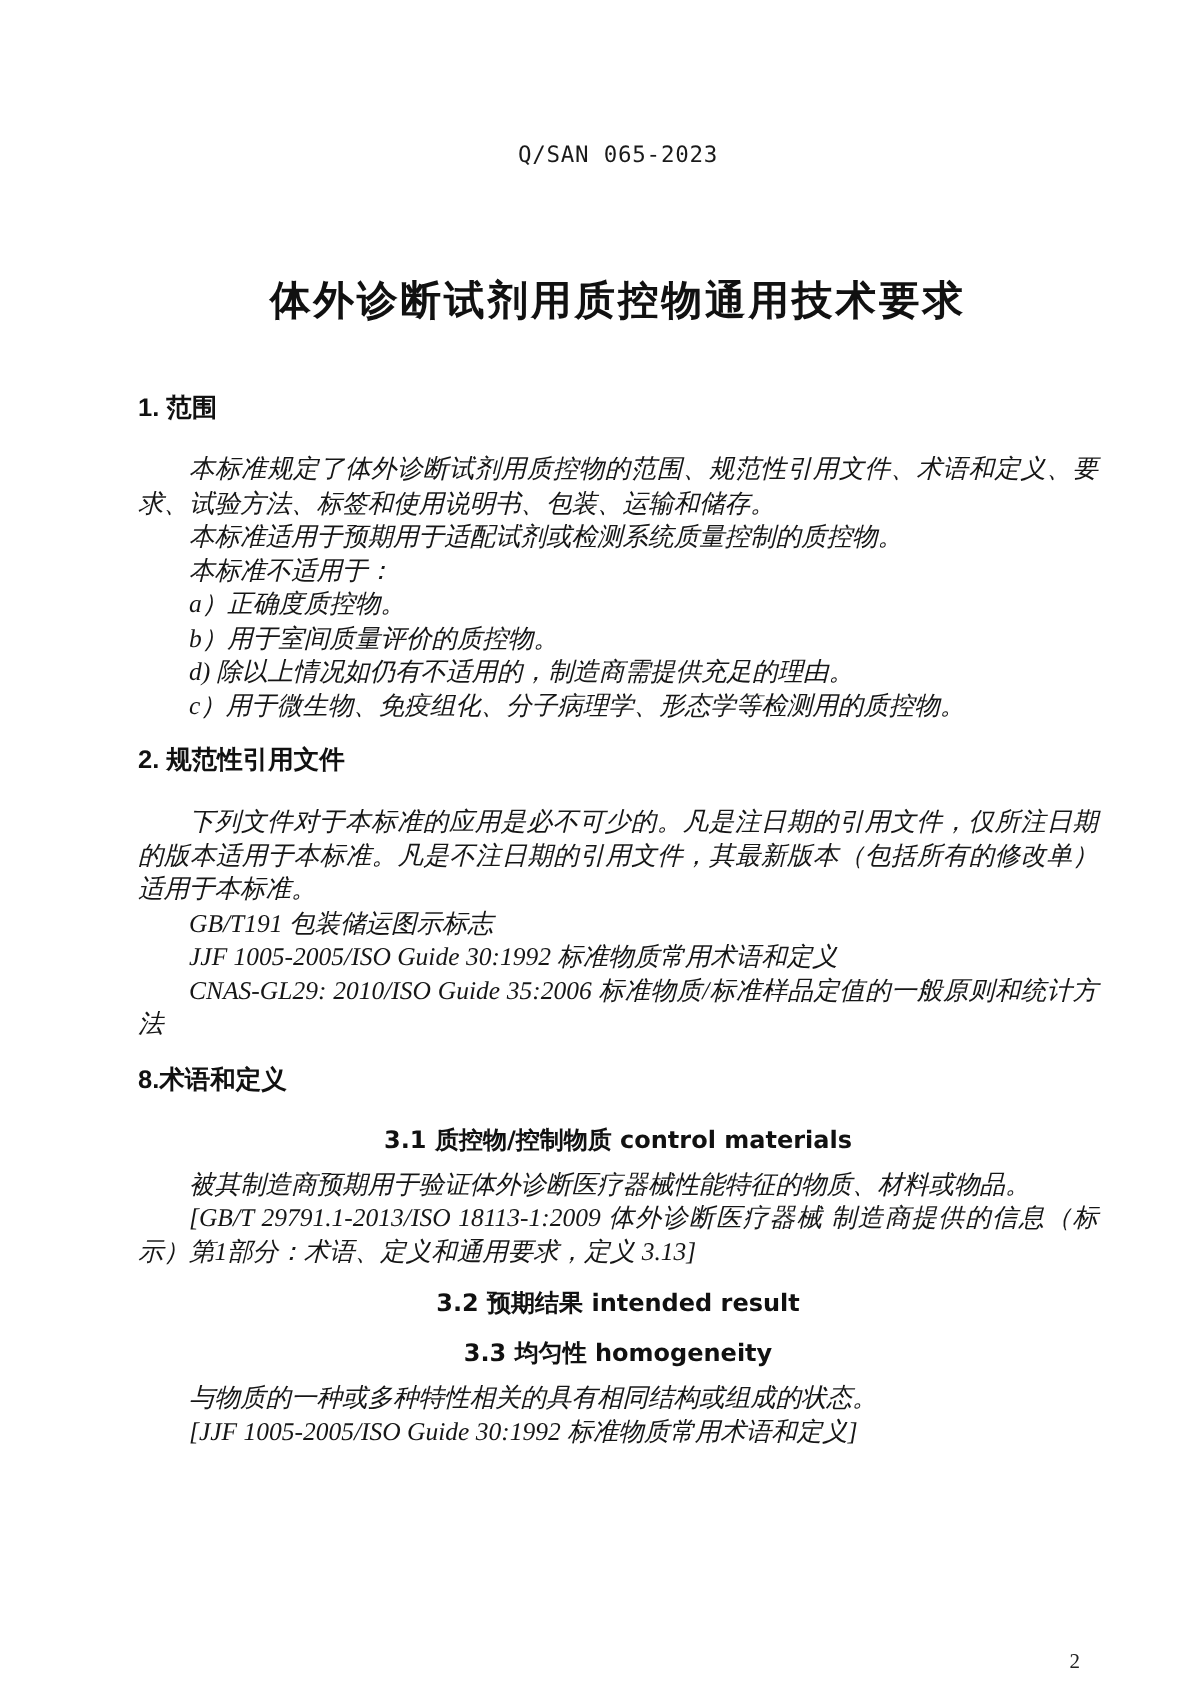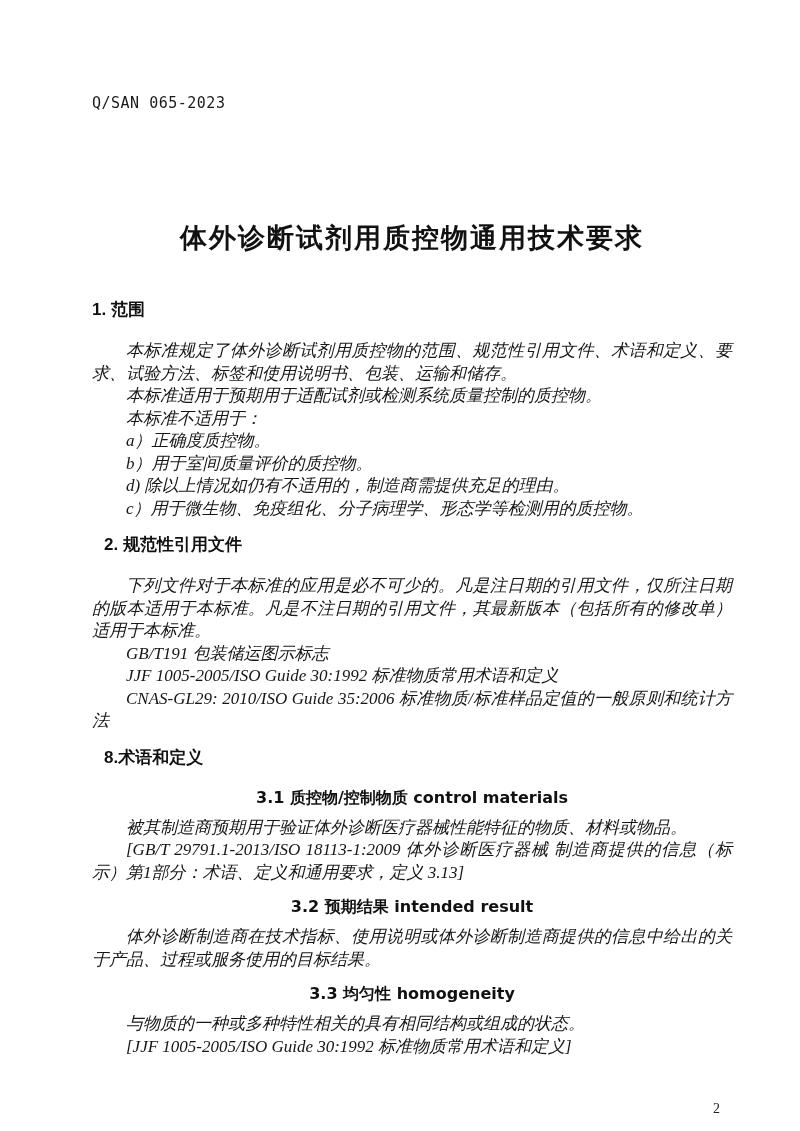--- a/index.html
+++ b/index.html
@@ -15,44 +15,44 @@
     overflow: hidden;
     font-family: "Liberation Serif", "DejaVu Serif", serif;
     color: #141414;
     box-sizing: border-box;
   }
   .content {
     padding: 0 68px 0 92px;
   }
   .doc-code {
     padding-top: 94px;
-    text-align: left;
+    text-align: center;
     font-family: "DejaVu Sans Mono", "Liberation Mono", monospace;
     font-size: 15px;
     letter-spacing: 0.5px;
     color: #1a1a1a;
   }
   .doc-title {
-    margin: 108px 0 0 0;
+    margin: 70px 0 0 0;
     text-align: center;
     font-size: 27px;
     font-weight: bold;
     letter-spacing: 2px;
     font-family: "Liberation Serif", "DejaVu Serif", serif;
     color: #111111;
   }
   .sec-heading {
     margin: 44px 0 20px 0;
     font-family: Liberation Sans, sans-serif;
     font-size: 17px;
     font-weight: bold;
     line-height: 20px;
     color: #111111;
   }
-  .sec-heading.tight-top { margin-top: 15px; margin-left: 12px; }
+  .sec-heading.tight-top { margin-top: 15px; }
   .sub-heading {
     margin: 13px 0 9px 0;
     font-family: "DejaVu Sans", "Liberation Sans", sans-serif;
     font-size: 16px;
     font-weight: bold;
     line-height: 20px;
     color: #111111;
     text-align: center;
   }
   .para {
@@ -103,21 +103,20 @@
     </section>
 
     <section>
       <h2 class="sec-heading tight-top">8.术语和定义</h2>
 
       <h3 class="sub-heading">3.1 质控物/控制物质 control materials</h3>
       <p class="para">被其制造商预期用于验证体外诊断医疗器械性能特征的物质、材料或物品。</p>
       <p class="para">[GB/T 29791.1-2013/ISO 18113-1:2009 体外诊断医疗器械 制造商提供的信息（标示）第1部分：术语、定义和通用要求，定义 3.13]</p>
 
       <h3 class="sub-heading">3.2 预期结果 intended result</h3>
-      <p class="para">体外诊断制造商在技术指标、使用说明或体外诊断制造商提供的信息中给出的关于产品、过程或服务使用的目标结果。</p>
 
       <h3 class="sub-heading">3.3 均匀性 homogeneity</h3>
       <p class="para">与物质的一种或多种特性相关的具有相同结构或组成的状态。</p>
       <p class="para">[JJF 1005-2005/ISO Guide 30:1992 标准物质常用术语和定义]</p>
     </section>
 
   </div>
 
   <div class="page-number">2</div>
 </div>

